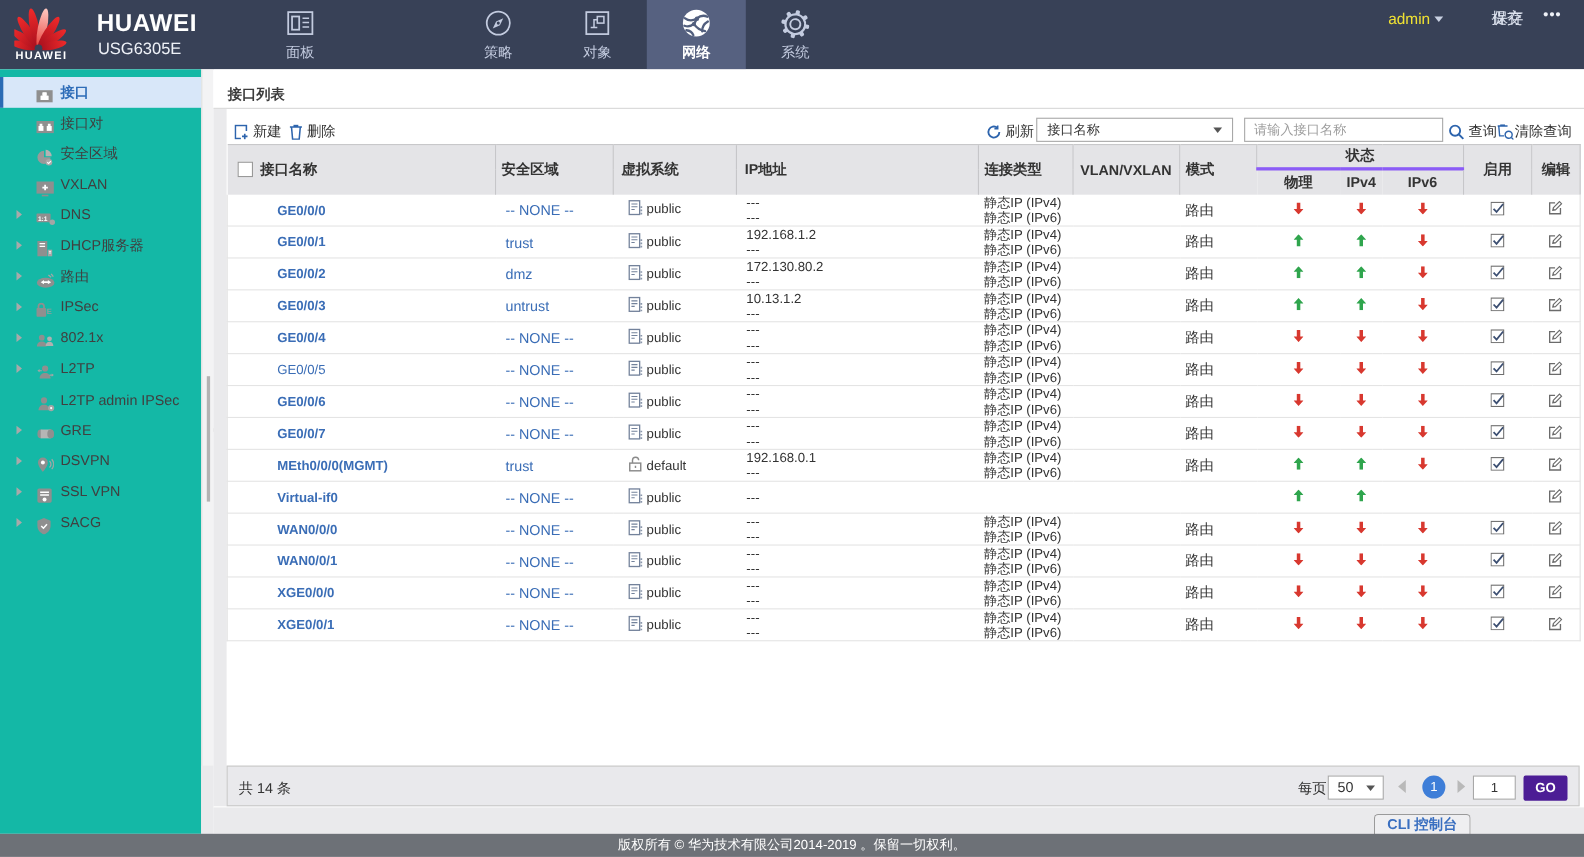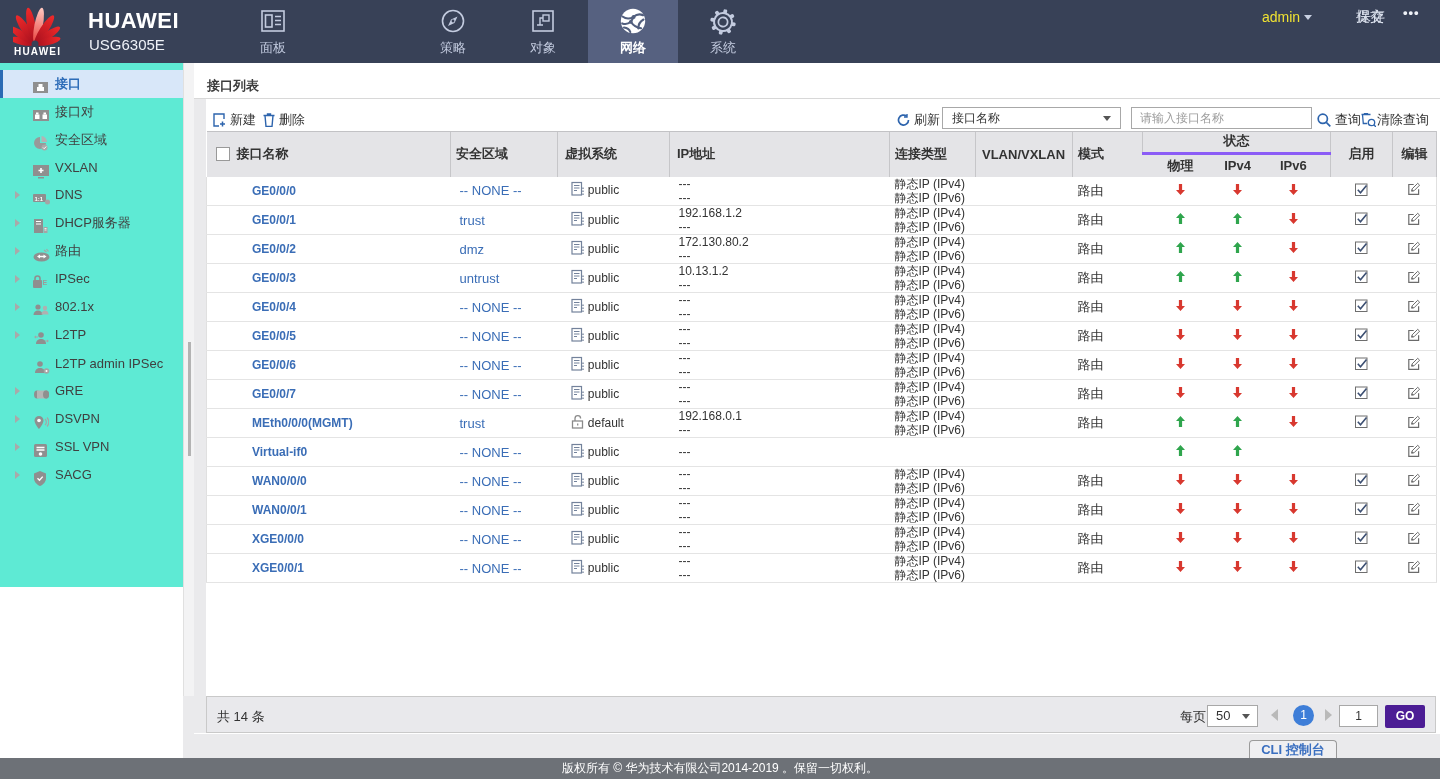--- a/index.html
+++ b/index.html
@@ -14,21 +14,21 @@
   color:#fff; font-size:10px; font-weight:bold; letter-spacing:1.2px; }
 #brand { position:absolute; left:88px; top:8px; color:#fff; font-size:22px; font-weight:bold; letter-spacing:0.5px; }
 #model { position:absolute; left:89px; top:36px; color:#eef1f7; font-size:15px; }
 .navtab { position:absolute; top:0; width:90px; height:63px; text-align:center; }
 .navtab.sel { background:#566180; }
 .navtab .nicon { position:absolute; left:0; right:0; top:8px; height:26px; }
 .navtab .nlabel { position:absolute; left:0; right:0; top:39px; font-size:13px; color:#c3cbdf; }
 .navtab.sel .nlabel { color:#fff; font-weight:bold; }
 
 
-#sidebar { position:absolute; left:0; top:63px; width:183px; height:524px; background:#5eead4;padding-left:36px; }
+#sidebar { position:absolute; left:0; top:63px; width:183px; height:695px; background:#14b8a6;padding-left:36px; }
 .sitem { position:absolute; left:0; width:183px; height:28px; line-height:28px; font-size:13px; color:#404040; }
 .sitem .arr { position:absolute; left:15px; top:10px; width:0; height:0;
   border-left:5px solid #a9a9a9; border-top:4px solid transparent; border-bottom:4px solid transparent; }
 .sitem .sic { position:absolute; left:33px; top:7px; width:15px; height:15px; }
 .sitem .stxt { position:absolute; left:55px; }
 .sitem.sel { background:#d8e7f9; border-left:3px solid #2a6bb4; }
 .sitem.sel .stxt { color:#2e6db8; font-weight:bold; left:52px; }
 .sitem.sel .sic { left:30px; }
 #sscroll { position:absolute; left:183px; top:63px; width:11px; height:695px; background:#f3f3f4; border-left:1px solid #e0e0e0; }
 #sthumb { position:absolute; left:4px; top:279px; width:3px; height:114px; background:#b3b3b3; }
@@ -556,21 +556,21 @@
                 <rect x="0.5" y="1" width="11.5" height="11.5" fill="#fff" stroke="#6e6e6e"></rect>
                 <path d="M2.8 6.8l2.7 2.9 6-7.3" stroke="#3c4f72" stroke-width="1.6" fill="none"></path>
               </svg></td>
             <td class="ctr"><svg width="14" height="14" viewBox="0 0 14 14" fill="none" stroke="#6b6b6b" stroke-width="1.2">
                 <path d="M11.6 7.2v5.1H1.8V2.5h4.9"></path>
                 <path d="M4.6 9.2l.5-2.3 5.6-5.6 1.9 1.9-5.6 5.6-2.4.4z" fill="#fff" stroke-width="1"></path>
                 <path d="M4.6 9.2l.4-2 1.7 1.6z" fill="#6b6b6b" stroke="none"></path>
               </svg></td>
           </tr>
         <tr>
-            <td class="bname"><span class="lnk" style="font-weight:bold;font-size:12px">GE0/0/5</span></td>
+            <td class="bname"><span class="lnk" style="font-weight:normal;font-size:12px">GE0/0/5</span></td>
             <td class="zone"><span class="lnk">-- NONE --</span></td>
             <td class="vsys"><span style="vertical-align:-3px;display:inline-block"><svg width="14" height="16" viewBox="0 0 14 16">
                   <rect x="1" y="1.5" width="9.5" height="12.5" fill="#fff" stroke="#73829b" stroke-width="1.2"></rect>
                   <path d="M3 4.5h5.5M3 7h5.5M3 9.5h3" stroke="#73829b" stroke-width="1"></path>
                   <path d="M12 6.5v1.5M12 9.5v1.5M12 12.5v1.5" stroke="#8b97ab" stroke-width="1.6"></path>
                 </svg></span> public</td>
             <td class="ipcell">---<br>---</td>
             <td class="conn">静态IP (IPv4)<br>静态IP (IPv6)</td>
             <td></td>
             <td class="mode">路由</td>

